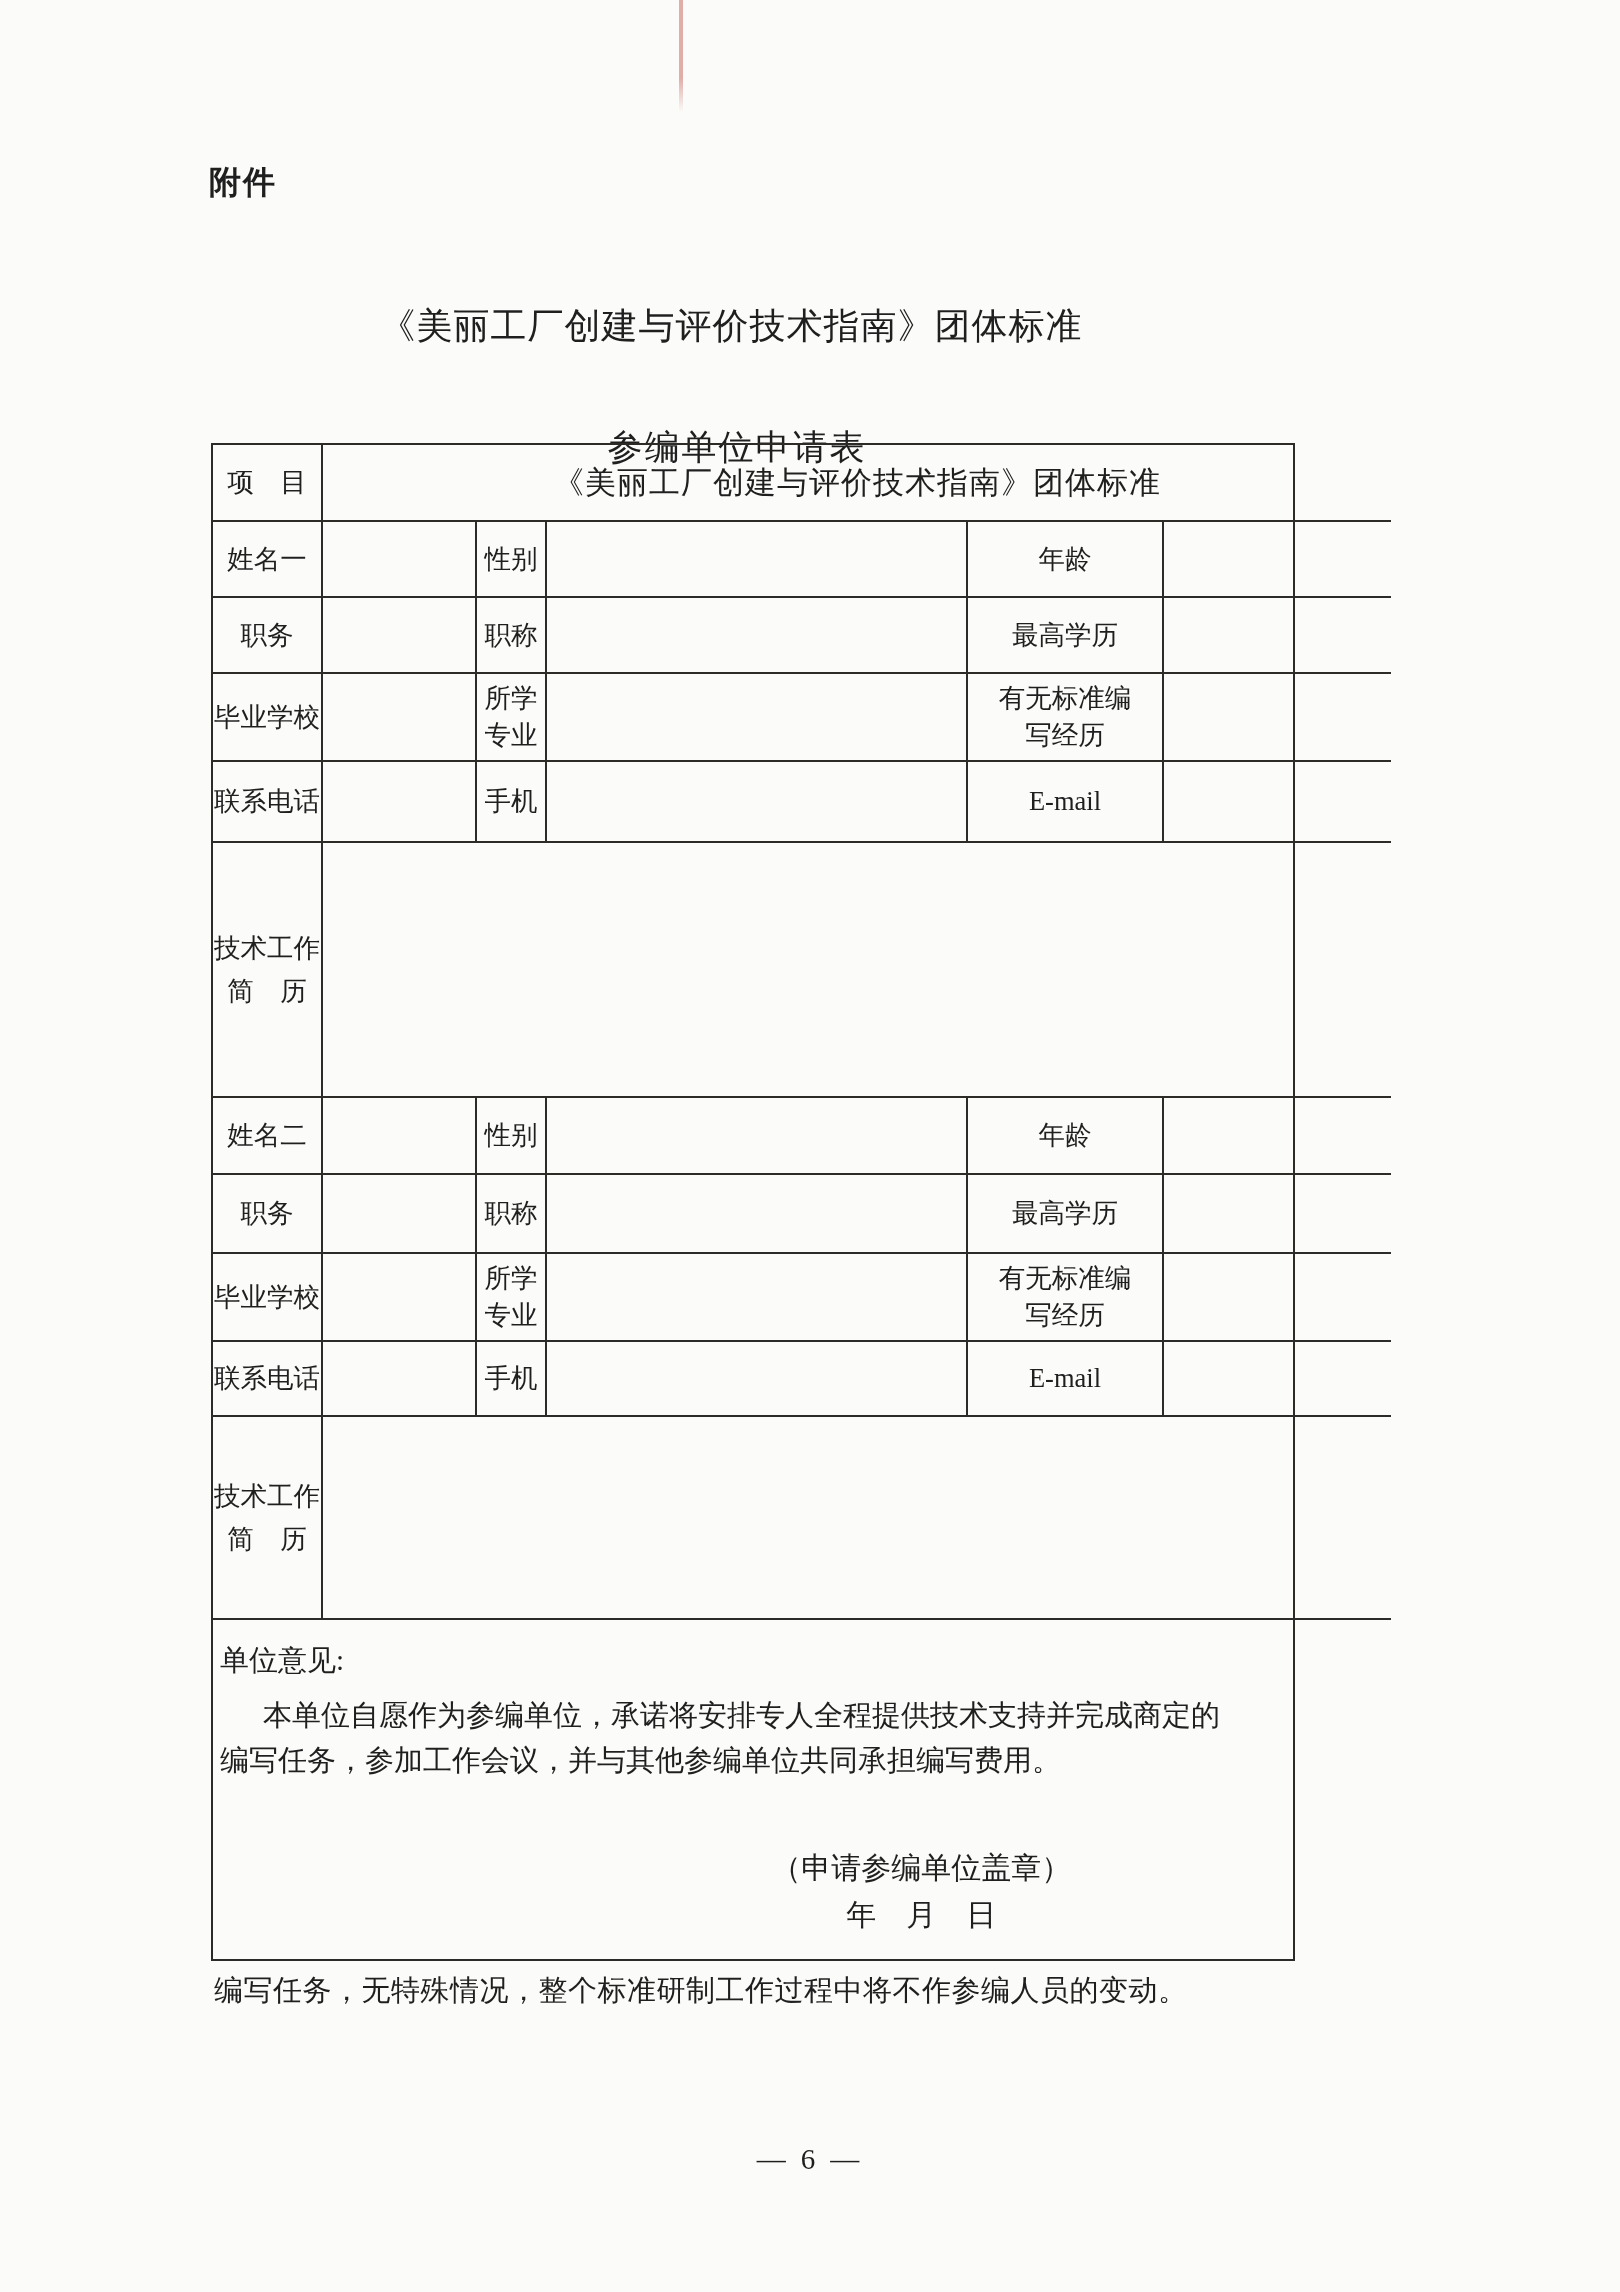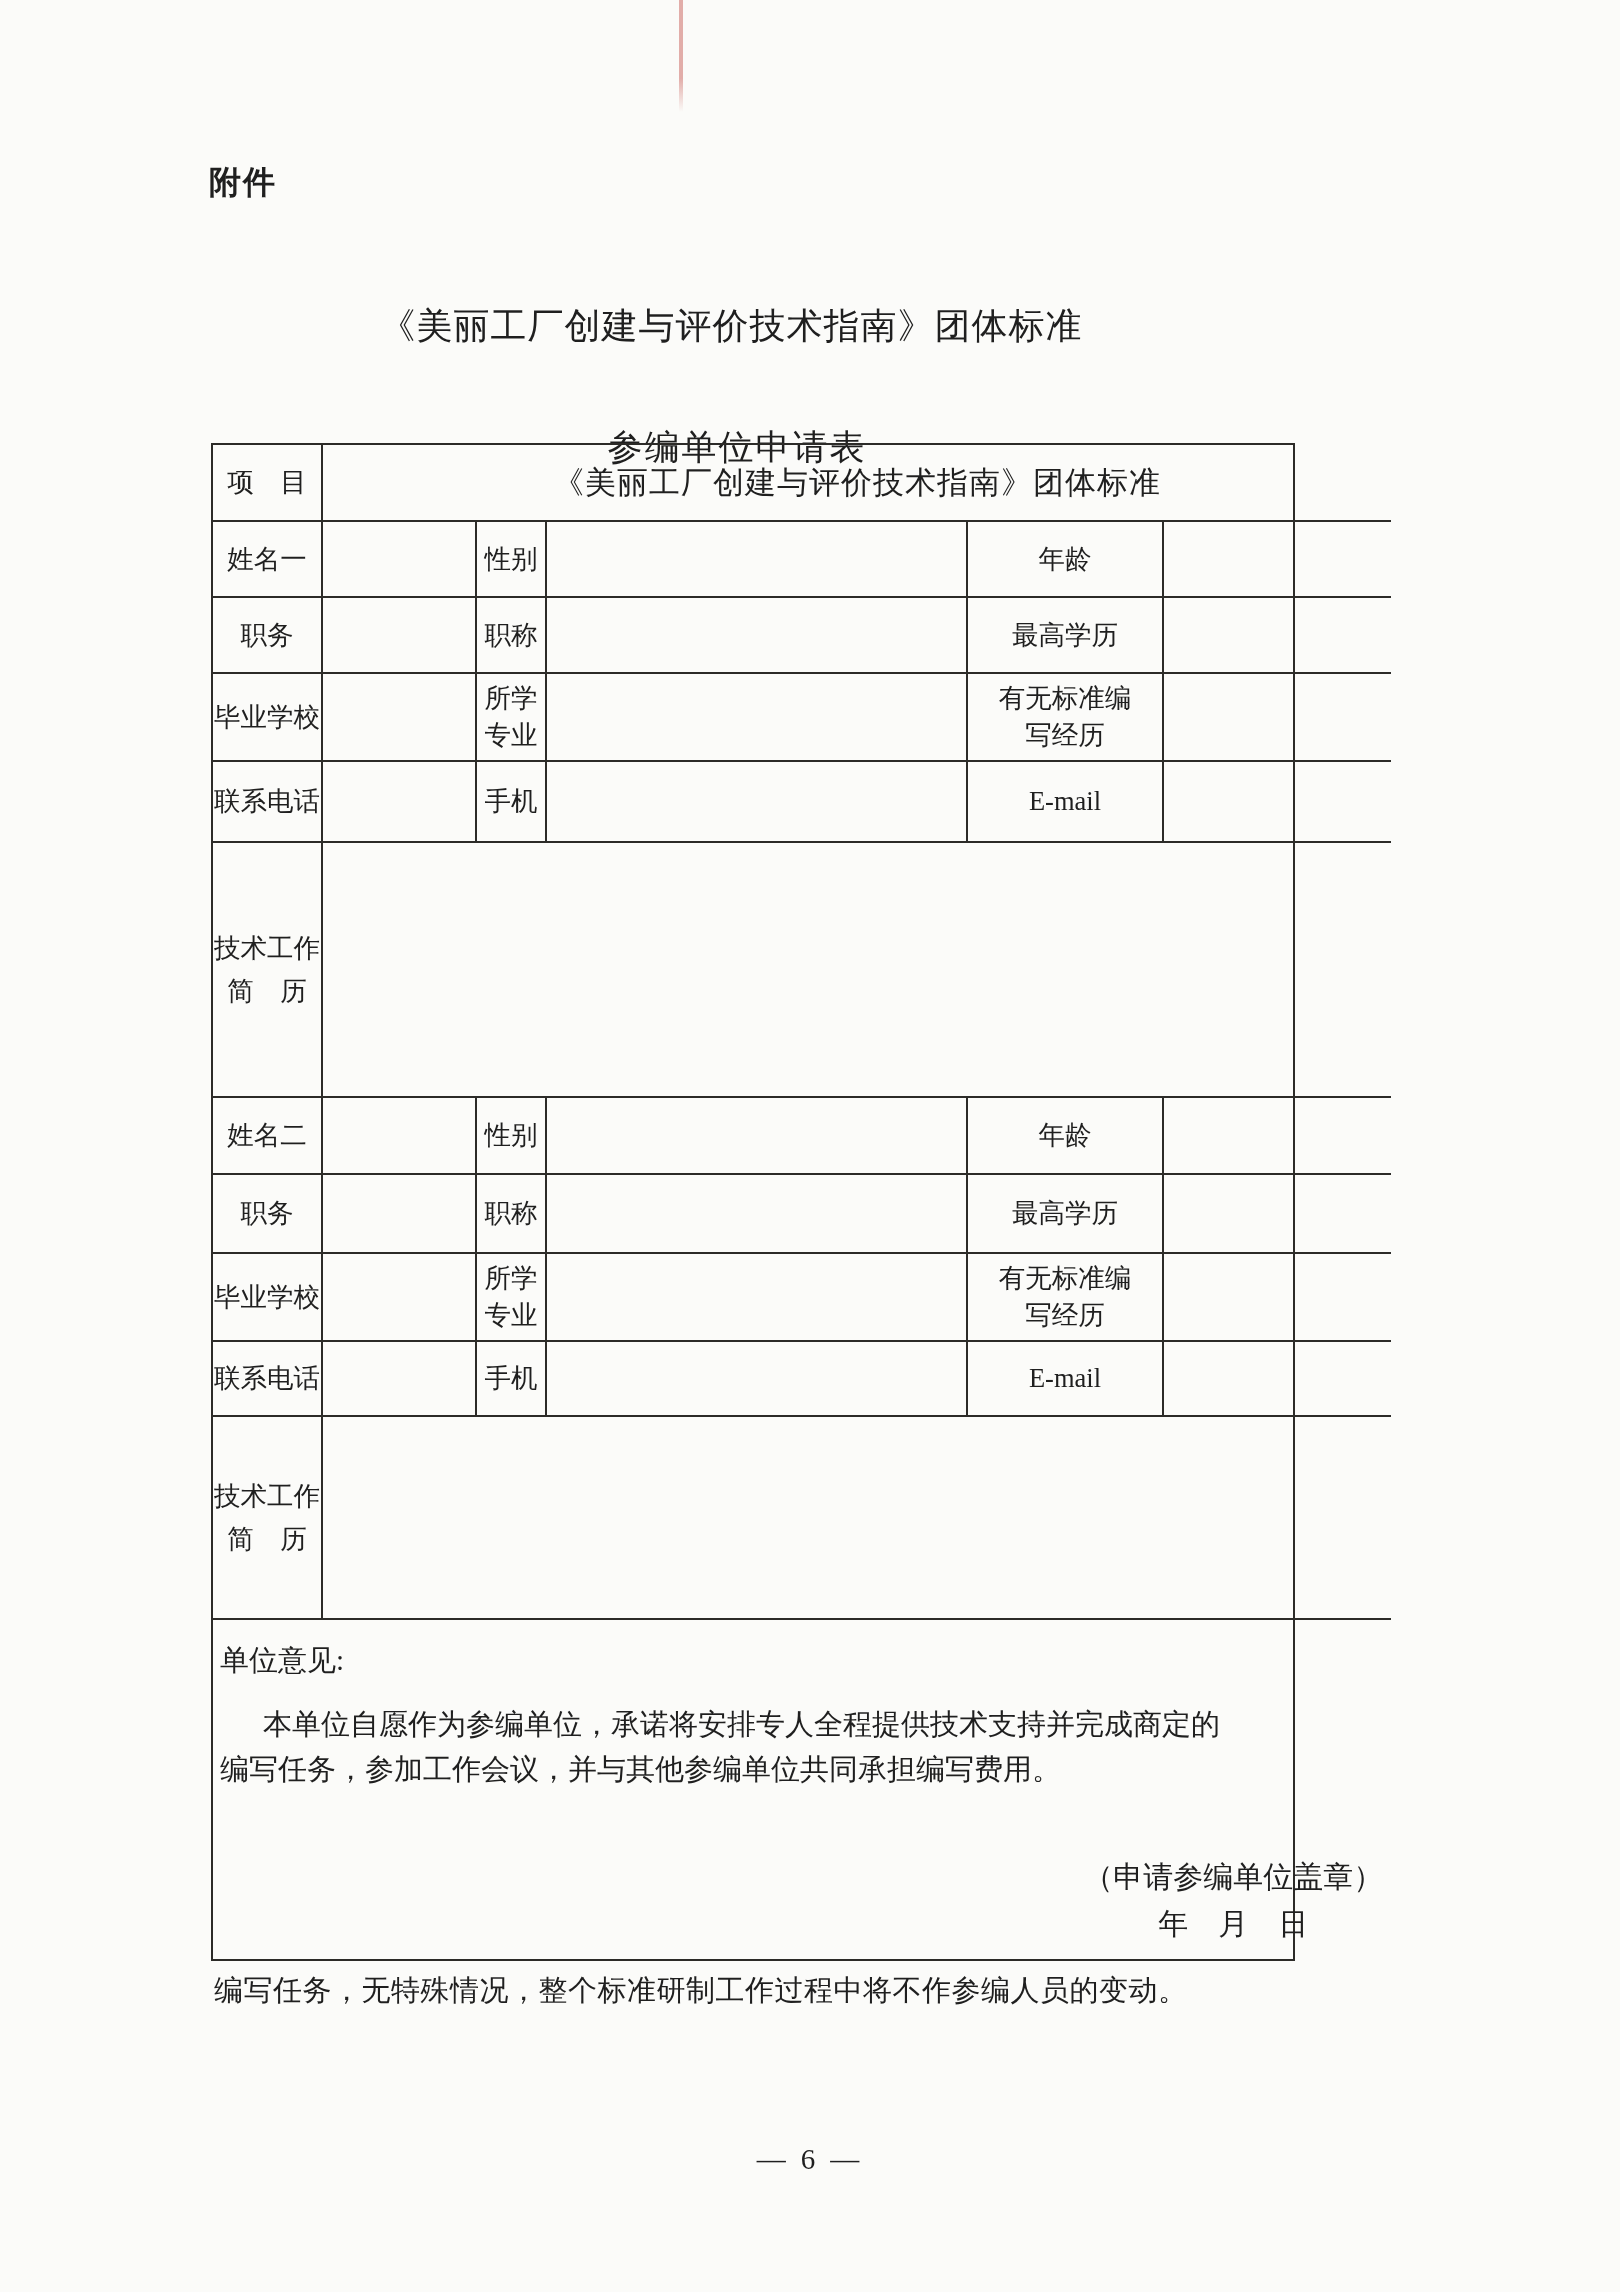--- a/index.html
+++ b/index.html
@@ -41,23 +41,23 @@
   .span5{grid-column:span 5;}
   .full{grid-column:1 / -1;}
   .proj-value{font-size:31px;letter-spacing:1px;}
   .resume-label{line-height:43px;}
 
   .opinion{
     display:block;text-align:left;
     padding:17.6px 7.8px 0 6.9px;
     font-size:29px;line-height:45px;
   }
-  .opinion .body1{text-indent:43px;margin-top:19px;font-family:Liberation Serif, serif;}
+  .opinion .body1{text-indent:43px;margin-top:10px;font-family:Liberation Serif, serif;}
   .opinion .stamp-block{
-    width:max-content;margin-left:auto;margin-top:61px;
+    width:max-content;margin-left:auto;margin-right:312px;margin-top:61px;
     text-align:center;font-size:30px;line-height:47px;
   }
 
   .footer-note{
     position:absolute;left:214px;top:1966px;width:1201px;
     font-size:29px;line-height:48px;letter-spacing:0.5px;
   }
   .page-number{
     position:absolute;left:810px;top:2143px;transform:translateX(-50%);
     font-size:29px;letter-spacing:3.9px;white-space:nowrap;

